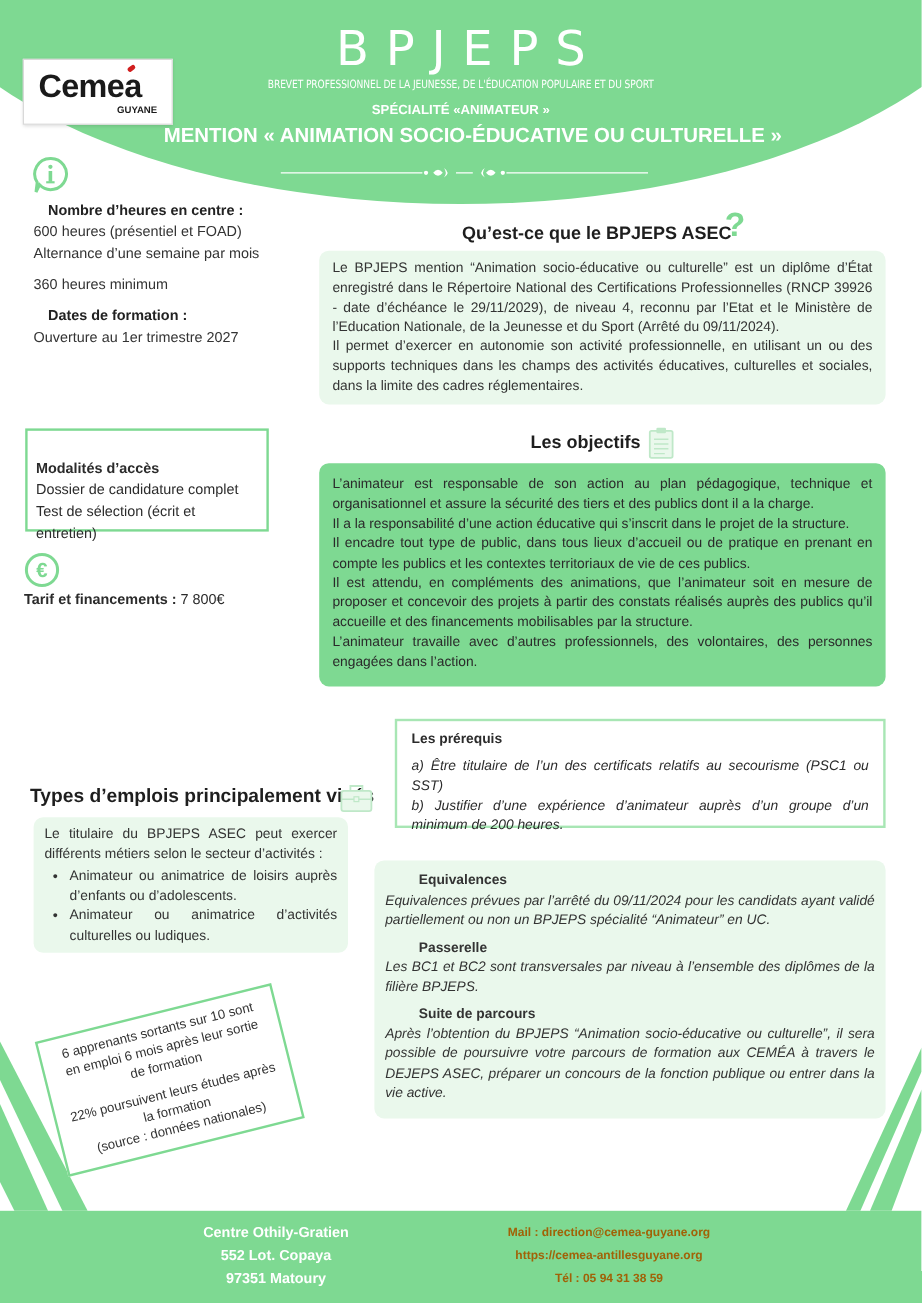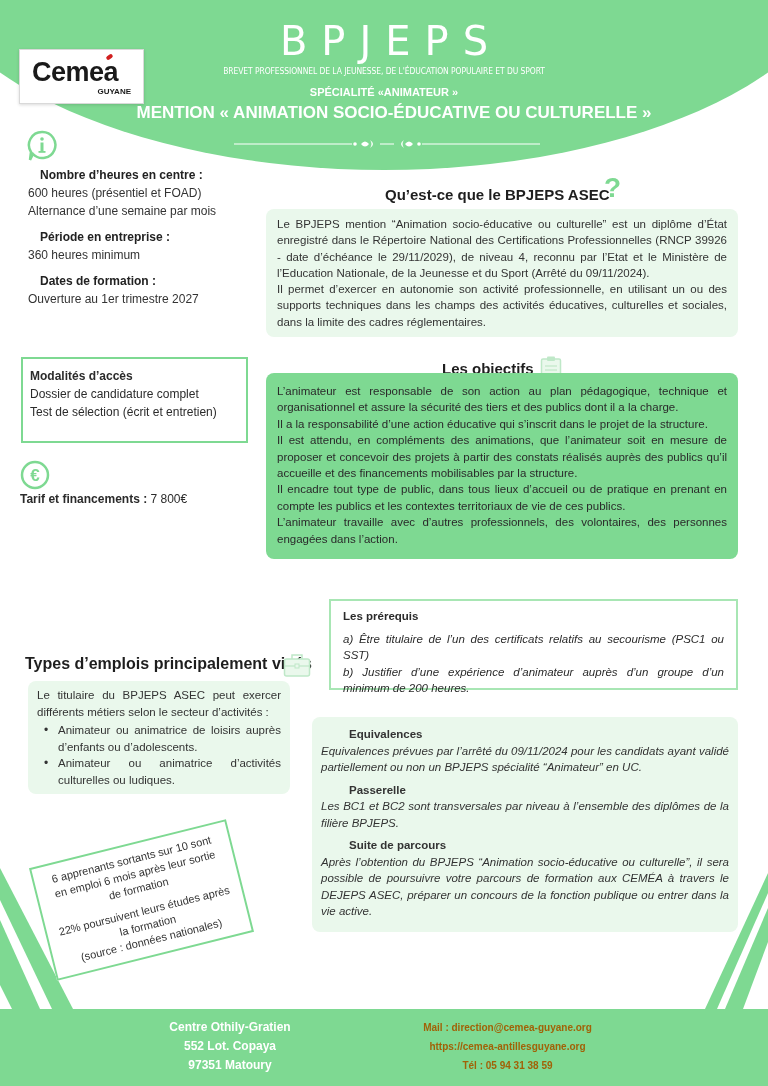--- a/index.html
+++ b/index.html
@@ -22,37 +22,37 @@
   .title-mention { left: 0; width: 788px; top: 103px; text-align: center; color: #fff; font-size: 17px; font-weight: bold; font-family: "Liberation Sans", sans-serif; }
 
   .ornament { left: 232px; top: 138px; width: 310px; height: 12px; }
 
   
   .info-icon { left: 27px; top: 130px; width: 30px; height: 32px; }
   .left-info { left: 28px; top: 166px; width: 225px; font-size: 12px; line-height: 18px; color: #333; }
   .left-info .lbl { font-weight: bold; color: #222; font-size: 12px; margin-left: 12px; }
   .left-info .grp { margin-bottom: 8px; }
 
-  .access-box { left: 21px; top: 357px; width: 227px; height: 86px; border: 2px solid #7ed992; padding: 8px 7px; font-size: 12px; line-height: 18px; }
+  .access-box { left: 21px; top: 357px; width: 203px; height: 86px; border: 2px solid #7ed992; padding: 22px 7px; font-size: 12px; line-height: 18px; }
   .access-box .lbl { font-weight: bold; }
 
   .euro-icon { left: 20px; top: 460px; width: 30px; height: 30px; }
   .tarif { left: 20px; top: 490px; width: 205px; font-size: 12px; line-height: 18px; }
   .tarif .lbl { font-weight: bold; }
   .tarif .txt { text-align: justify; margin-top: 7px; }
 
   
   .h-section { font-family: "Liberation Sans", sans-serif; font-weight: bold; color: #1e1e1e; font-size: 15px; }
   .h-what { left: 385px; top: 186px; }
   .q-icon { left: 604px; top: 172px; font-size: 28px; color: #7ed992; font-weight: bold; }
   .box-what { left: 266px; top: 209px; width: 472px; height: 128px; background: #eaf8ec; border-radius: 8px; padding: 7px 11px; font-size: 11.5px; line-height: 16.3px; text-align: justify; color: #333; }
 
   .h-obj { left: 442px; top: 360px; }
   .clip-icon { left: 540px; top: 355px; width: 22px; height: 28px; }
-  .box-obj { left: 266px; top: 373px; width: 472px; height: 186px; background: #7ed992; border-radius: 8px; padding: 10px 11px; font-size: 11.5px; line-height: 16.4px; text-align: justify; color: #2a2a2a; }
+  .box-obj { left: 266px; top: 386px; width: 472px; height: 186px; background: #7ed992; border-radius: 8px; padding: 10px 11px; font-size: 11.5px; line-height: 16.4px; text-align: justify; color: #2a2a2a; }
 
   .box-prereq { left: 329px; top: 599px; width: 409px; height: 91px; border: 2px solid #a8e6b4; padding: 7px 12px; font-size: 11.5px; line-height: 16.5px; }
   .box-prereq .lbl { font-weight: bold; margin-bottom: 6px; }
   .box-prereq .it { font-style: italic; text-align: justify; }
 
   .h-jobs { left: 25px; top: 655px; font-size: 16px; }
   .brief-icon { left: 283px; top: 652px; width: 28px; height: 26px; }
   .box-jobs { left: 28px; top: 681px; width: 262px; height: 113px; background: #eaf8ec; border-radius: 8px; padding: 6px 9px; font-size: 11.5px; line-height: 16.5px; color: #333; }
   .box-jobs p { text-align: justify; }
   .box-jobs ul { list-style: none; margin-top: 2px; }
@@ -111,21 +111,20 @@
   <rect x="13.5" y="12.5" width="3" height="9" fill="#7ed992"></rect>
   <rect x="11.5" y="21" width="7" height="1.8" fill="#7ed992"></rect>
 </svg>
 <div class="layer left-info">
   <div class="grp">
     <div class="lbl">Nombre d’heures en centre :</div>
     <div>600 heures (présentiel et FOAD)</div>
     <div>Alternance  d’une semaine par mois</div>
   </div>
   <div class="grp">
-    <div class="lbl">Période en entreprise :</div>
     <div>360 heures minimum</div>
   </div>
   <div class="grp">
     <div class="lbl">Dates de formation :</div>
     <div>Ouverture au 1er trimestre 2027</div>
   </div>
 </div>
 
 <div class="layer access-box">
   <div class="lbl">Modalités d’accès</div>
@@ -153,22 +152,22 @@
   <rect x="1.5" y="4" width="19" height="22.5" rx="1.5" fill="#eaf8ec" stroke="#bfe8c8" stroke-width="1.5"></rect>
   <rect x="7" y="1.5" width="8" height="4.5" rx="1" fill="#bfe8c8"></rect>
   <line x1="5" y1="11" x2="17" y2="11" stroke="#bfe8c8" stroke-width="1.2"></line>
   <line x1="5" y1="15" x2="17" y2="15" stroke="#bfe8c8" stroke-width="1.2"></line>
   <line x1="5" y1="19" x2="17" y2="19" stroke="#bfe8c8" stroke-width="1.2"></line>
   <line x1="5" y1="23" x2="14" y2="23" stroke="#bfe8c8" stroke-width="1.2"></line>
 </svg>
 <div class="layer box-obj">
   <div>L’animateur est responsable de son action au plan pédagogique, technique et organisationnel et assure la sécurité des tiers et des publics dont il a la charge.</div>
   <div>Il a la responsabilité d’une action éducative qui s’inscrit dans le projet de la structure.</div>
+  <div>Il encadre tout type de public, dans tous lieux d’accueil ou de pratique en prenant en compte les publics et les contextes territoriaux de vie de ces publics.</div>
   <div>Il est attendu, en compléments des animations, que l’animateur soit en mesure de proposer et concevoir des projets à partir des constats réalisés auprès des publics qu’il accueille et des financements mobilisables par la structure.</div>
-  <div>Il encadre tout type de public, dans tous lieux d’accueil ou de pratique en prenant en compte les publics et les contextes territoriaux de vie de ces publics.</div>
   <div>L’animateur travaille avec d’autres professionnels, des volontaires, des personnes engagées dans l’action.</div>
 </div>
 
 <div class="layer box-prereq">
   <div class="lbl">Les prérequis</div>
   <div class="it">a) Être titulaire de l’un des certificats relatifs au secourisme (PSC1 ou SST)</div>
   <div class="it">b) Justifier d’une expérience d’animateur auprès d’un groupe d’un minimum de 200 heures.</div>
 </div>
 
 <div class="layer h-section h-jobs">Types d’emplois principalement visés</div>

